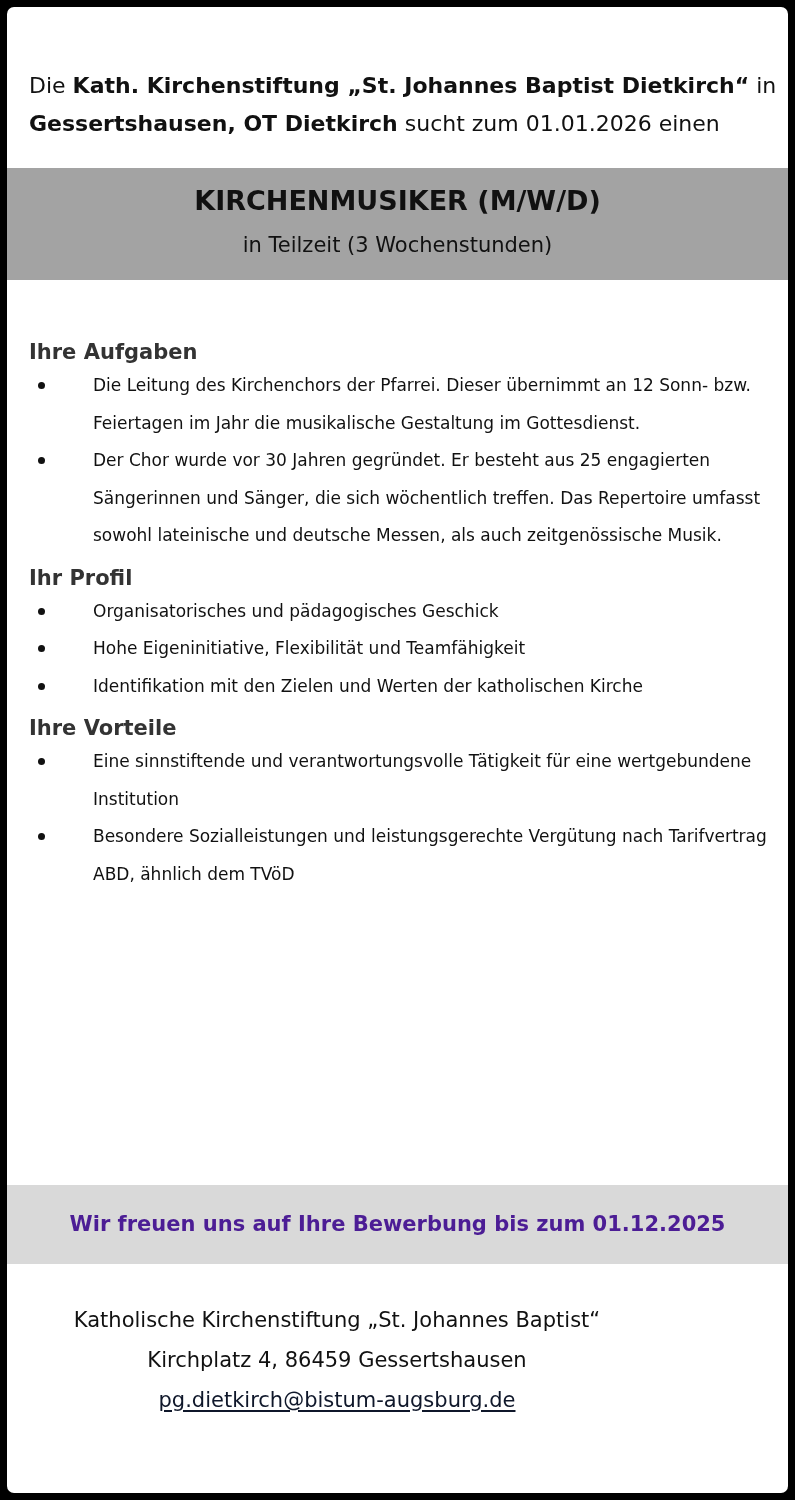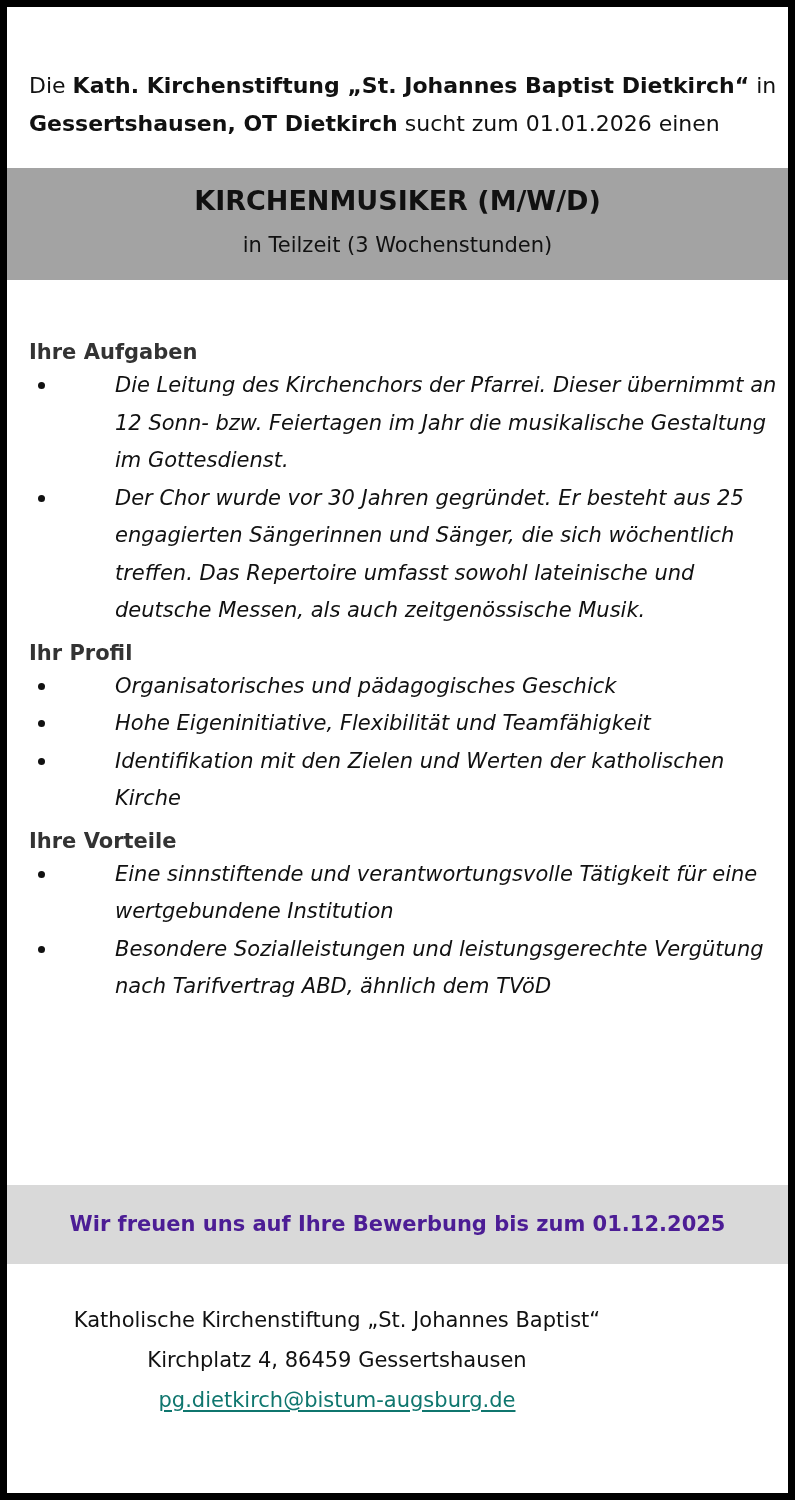--- a/index.html
+++ b/index.html
@@ -1,21 +1,21 @@
 <!DOCTYPE html>
 <html><head>
   <meta charset="utf-8">
   <style>
     * { margin: 0; padding: 0; box-sizing: border-box; }
     html, body { width: 795px; height: 1500px; background: #000; }
     body { font-family: "DejaVu Sans", sans-serif; color: #111; }
     .frame {
       position: absolute; left: 7px; top: 7px;
       width: 781px; height: 1486px;
-      background: #ffffff; overflow: hidden;
+      background: #ffffff; overflow: hidden; border-radius: 7px;
     }
     .intro {
       position: absolute; left: 22px; top: 60px; width: 760px;
       font-size: 22px; line-height: 38px; color: #111;
     }
     .intro b { font-weight: bold; }
     .title-band {
       position: absolute; left: 0; top: 161px; width: 781px; height: 112px;
       background: #a3a3a3; text-align: center;
     }
@@ -27,42 +27,42 @@
       font-size: 21px; color: #111; margin-top: 13px; line-height: 28px;
     }
     .content { position: absolute; left: 0; top: 330px; width: 784px; }
     .section-heading {
       position: relative; padding-left: 22px;
       font-size: 21px; font-weight: bold; color: #333;
       line-height: 30px; height: 30px;
     }
     .list { list-style: none; }
     .list li {
-      position: relative; padding-left: 108px; padding-right: 10px;
-      font-size: 21px; line-height: 37.5px; color: #111; font-style: italic;
+      position: relative; padding-left: 86px; padding-right: 10px;
+      font-size: 17px; line-height: 37.5px; color: #111;
     }
     .list li .bullet {
       position: absolute; left: 31px; top: 15px;
       width: 7px; height: 7px; border-radius: 50%; background: #111;
     }
     .gap { height: 8px; }
     .footer-band {
       position: absolute; left: 0; top: 1178px; width: 781px; height: 79px;
       background: #d9d9d9; text-align: center;
     }
     .footer-band .cta {
       font-size: 21px; font-weight: bold; color: #4c1d95;
       line-height: 79px;
     }
     .contact {
       position: absolute; left: 0; top: 1293px; width: 646px;
       text-align: center; font-size: 21px; line-height: 40px; color: #111; margin-left: 7px;
     }
     .contact .email {
-      color: #0f766e; text-decoration: underline; text-underline-offset: 3px;
+      color: #0f172a; text-decoration: underline; text-underline-offset: 3px;
     }
   </style>
 </head>
 <body>
 
 <div class="frame">
 
   <p class="intro"><span>Die </span><b>Kath. Kirchenstiftung „St. Johannes Baptist Dietkirch“</b><span> in </span><b>Gessertshausen, OT Dietkirch</b><span> sucht zum 01.01.2026 einen</span></p>
 
   <div class="title-band">

